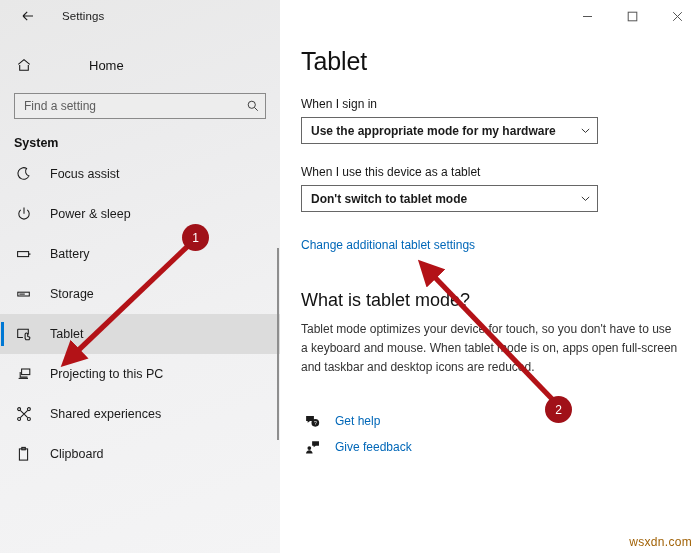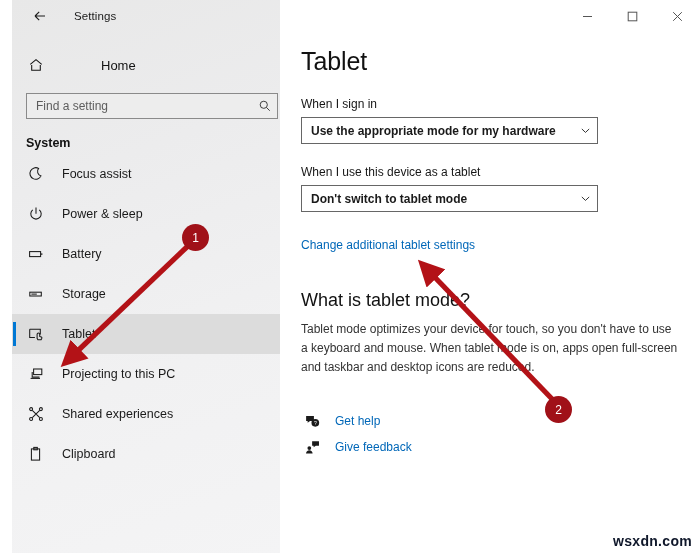--- a/index.html
+++ b/index.html
@@ -6,21 +6,21 @@
   html, body {
     width: 700px; height: 553px;
     font-family: "Liberation Sans", sans-serif;
     background: #ffffff;
     overflow: hidden;
   }
   #app { position: relative; width: 700px; height: 553px; }
 
   
   #sidebar {
-    position: absolute; left: 12px; top: 0;
+    position: absolute; left: 0; top: 0;
     width: 280px; height: 553px;
     background: linear-gradient(160deg, #e8e8e8 0%, #ececed 30%, #f1f1f2 65%, #f4f4f5 100%);
     overflow: hidden;
   }
   #titlebar-left { height: 32px; display: flex; align-items: center; padding-left: 14px; }
   .back-btn {
     width: 28px; height: 26px; display: flex; align-items: center; justify-content: center;
     color: #1b1b1b; cursor: pointer;
   }
   .app-title {
@@ -104,21 +104,21 @@
     margin: 9px 21px 0 21px; width: 378px;
   }
 
   .help-block { margin: 31px 0 0 21px; }
   .help-row { display: flex; align-items: center; height: 26px; cursor: pointer; }
   .help-ico { width: 22px; display: flex; align-items: center; justify-content: center; color: #1b1b1b; }
   .help-lbl { font-size: 12px; color: #0067b8; margin-left: 12px; }
 
   .watermark {
     position: absolute; right: 8px; bottom: 4px;
-    font-size: 14px; color: #0f172a; letter-spacing: .3px; font-weight: bold;
+    font-size: 12px; color: #a16207; letter-spacing: .3px;
   }
 
   
   #anno { position: absolute; left: 0; top: 0; width: 700px; height: 553px; pointer-events: none; }
   .badge {
     position: absolute; width: 27px; height: 27px; border-radius: 50%;
     background: #a01118; color: #fff; font-size: 12px;
     display: flex; align-items: center; justify-content: center;
   }
   #badge1 { left: 182px; top: 224px; }

